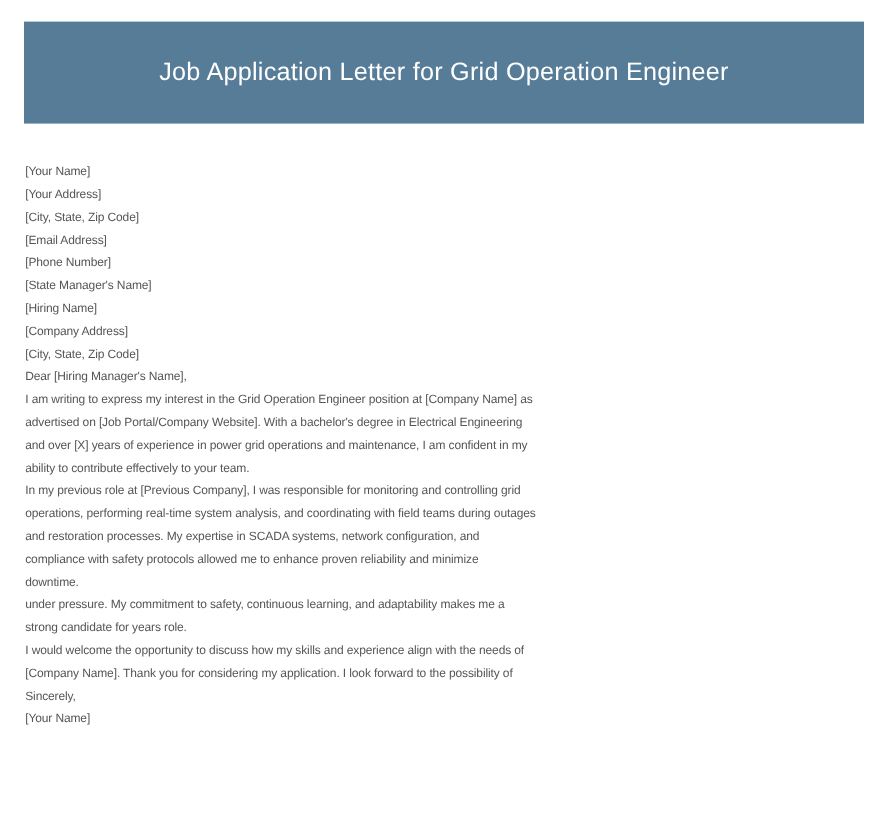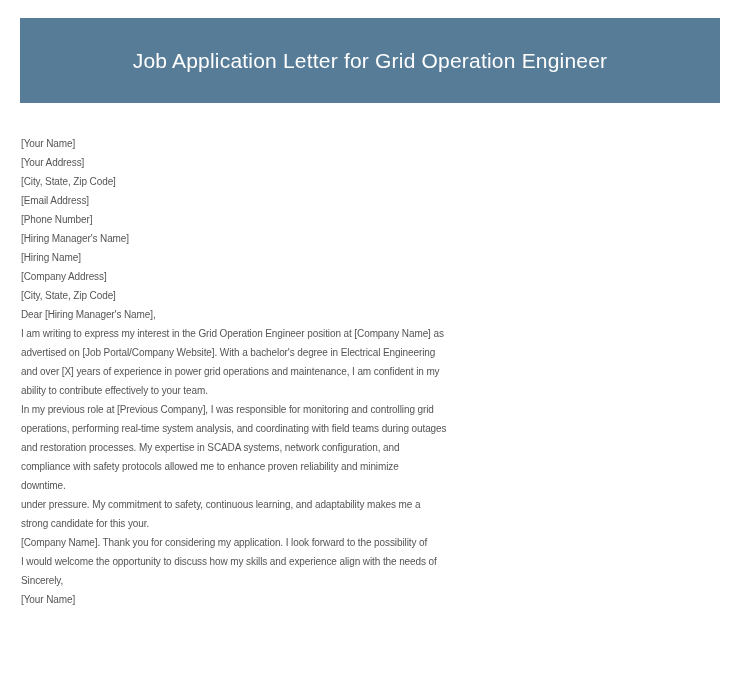--- a/index.html
+++ b/index.html
@@ -55,35 +55,35 @@
   <div class="banner">
     <h1>Job Application Letter for Grid Operation Engineer</h1>
   </div>
 
   <div class="letter">
     <div class="line">[Your Name]</div>
     <div class="line">[Your Address]</div>
     <div class="line">[City, State, Zip Code]</div>
     <div class="line">[Email Address]</div>
     <div class="line">[Phone Number]</div>
-    <div class="line">[Hiring Manager's Name]</div>
+    <div class="line">[State Manager's Name]</div>
     <div class="line">[Hiring Name]</div>
     <div class="line">[Company Address]</div>
     <div class="line">[City, State, Zip Code]</div>
     <div class="line">Dear [Hiring Manager's Name],</div>
     <div class="line">I am writing to express my interest in the Grid Operation Engineer position at [Company Name] as</div>
     <div class="line">advertised on [Job Portal/Company Website]. With a bachelor's degree in Electrical Engineering</div>
     <div class="line">and over [X] years of experience in power grid operations and maintenance, I am confident in my</div>
     <div class="line">ability to contribute effectively to your team.</div>
     <div class="line">In my previous role at [Previous Company], I was responsible for monitoring and controlling grid</div>
     <div class="line">operations, performing real-time system analysis, and coordinating with field teams during outages</div>
     <div class="line">and restoration processes. My expertise in SCADA systems, network configuration, and</div>
     <div class="line">compliance with safety protocols allowed me to enhance proven reliability and minimize</div>
     <div class="line">downtime.</div>
     <div class="line">under pressure. My commitment to safety, continuous learning, and adaptability makes me a</div>
-    <div class="line">strong candidate for this your.</div>
+    <div class="line">strong candidate for years role.</div>
+    <div class="line">I would welcome the opportunity to discuss how my skills and experience align with the needs of</div>
     <div class="line">[Company Name]. Thank you for considering my application. I look forward to the possibility of</div>
-    <div class="line">I would welcome the opportunity to discuss how my skills and experience align with the needs of</div>
     <div class="line">Sincerely,</div>
     <div class="line">[Your Name]</div>
   </div>
 
 </div>
 
 </body></html>

